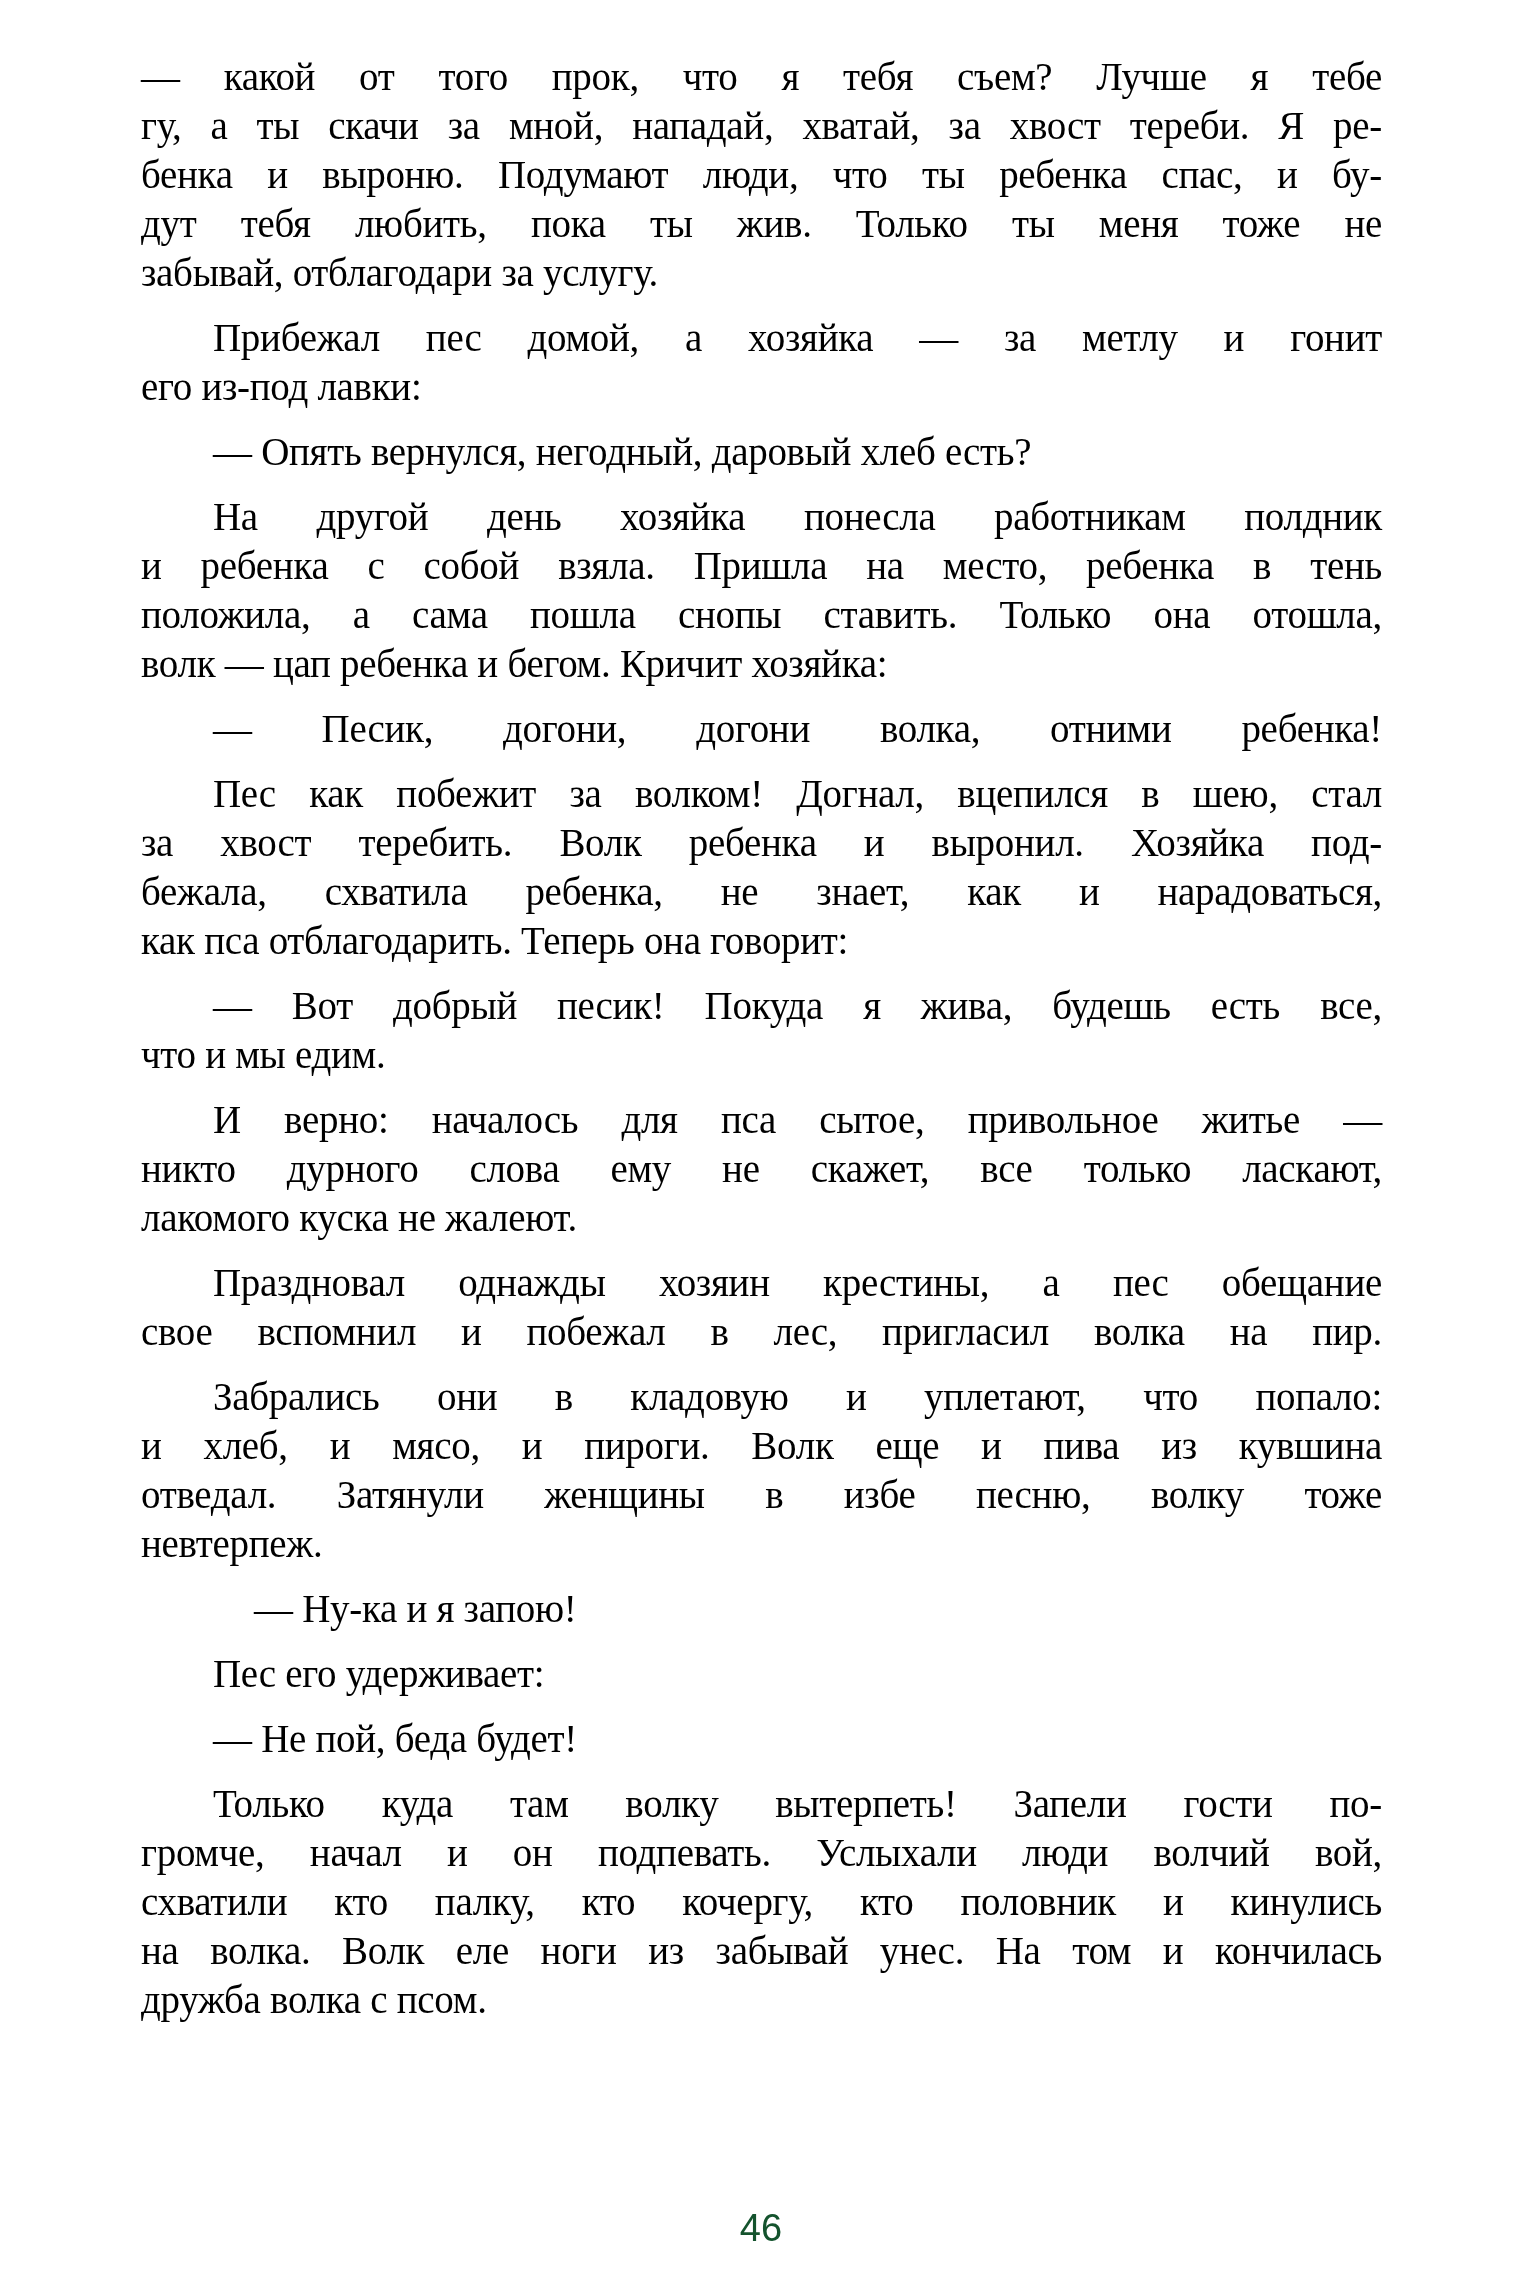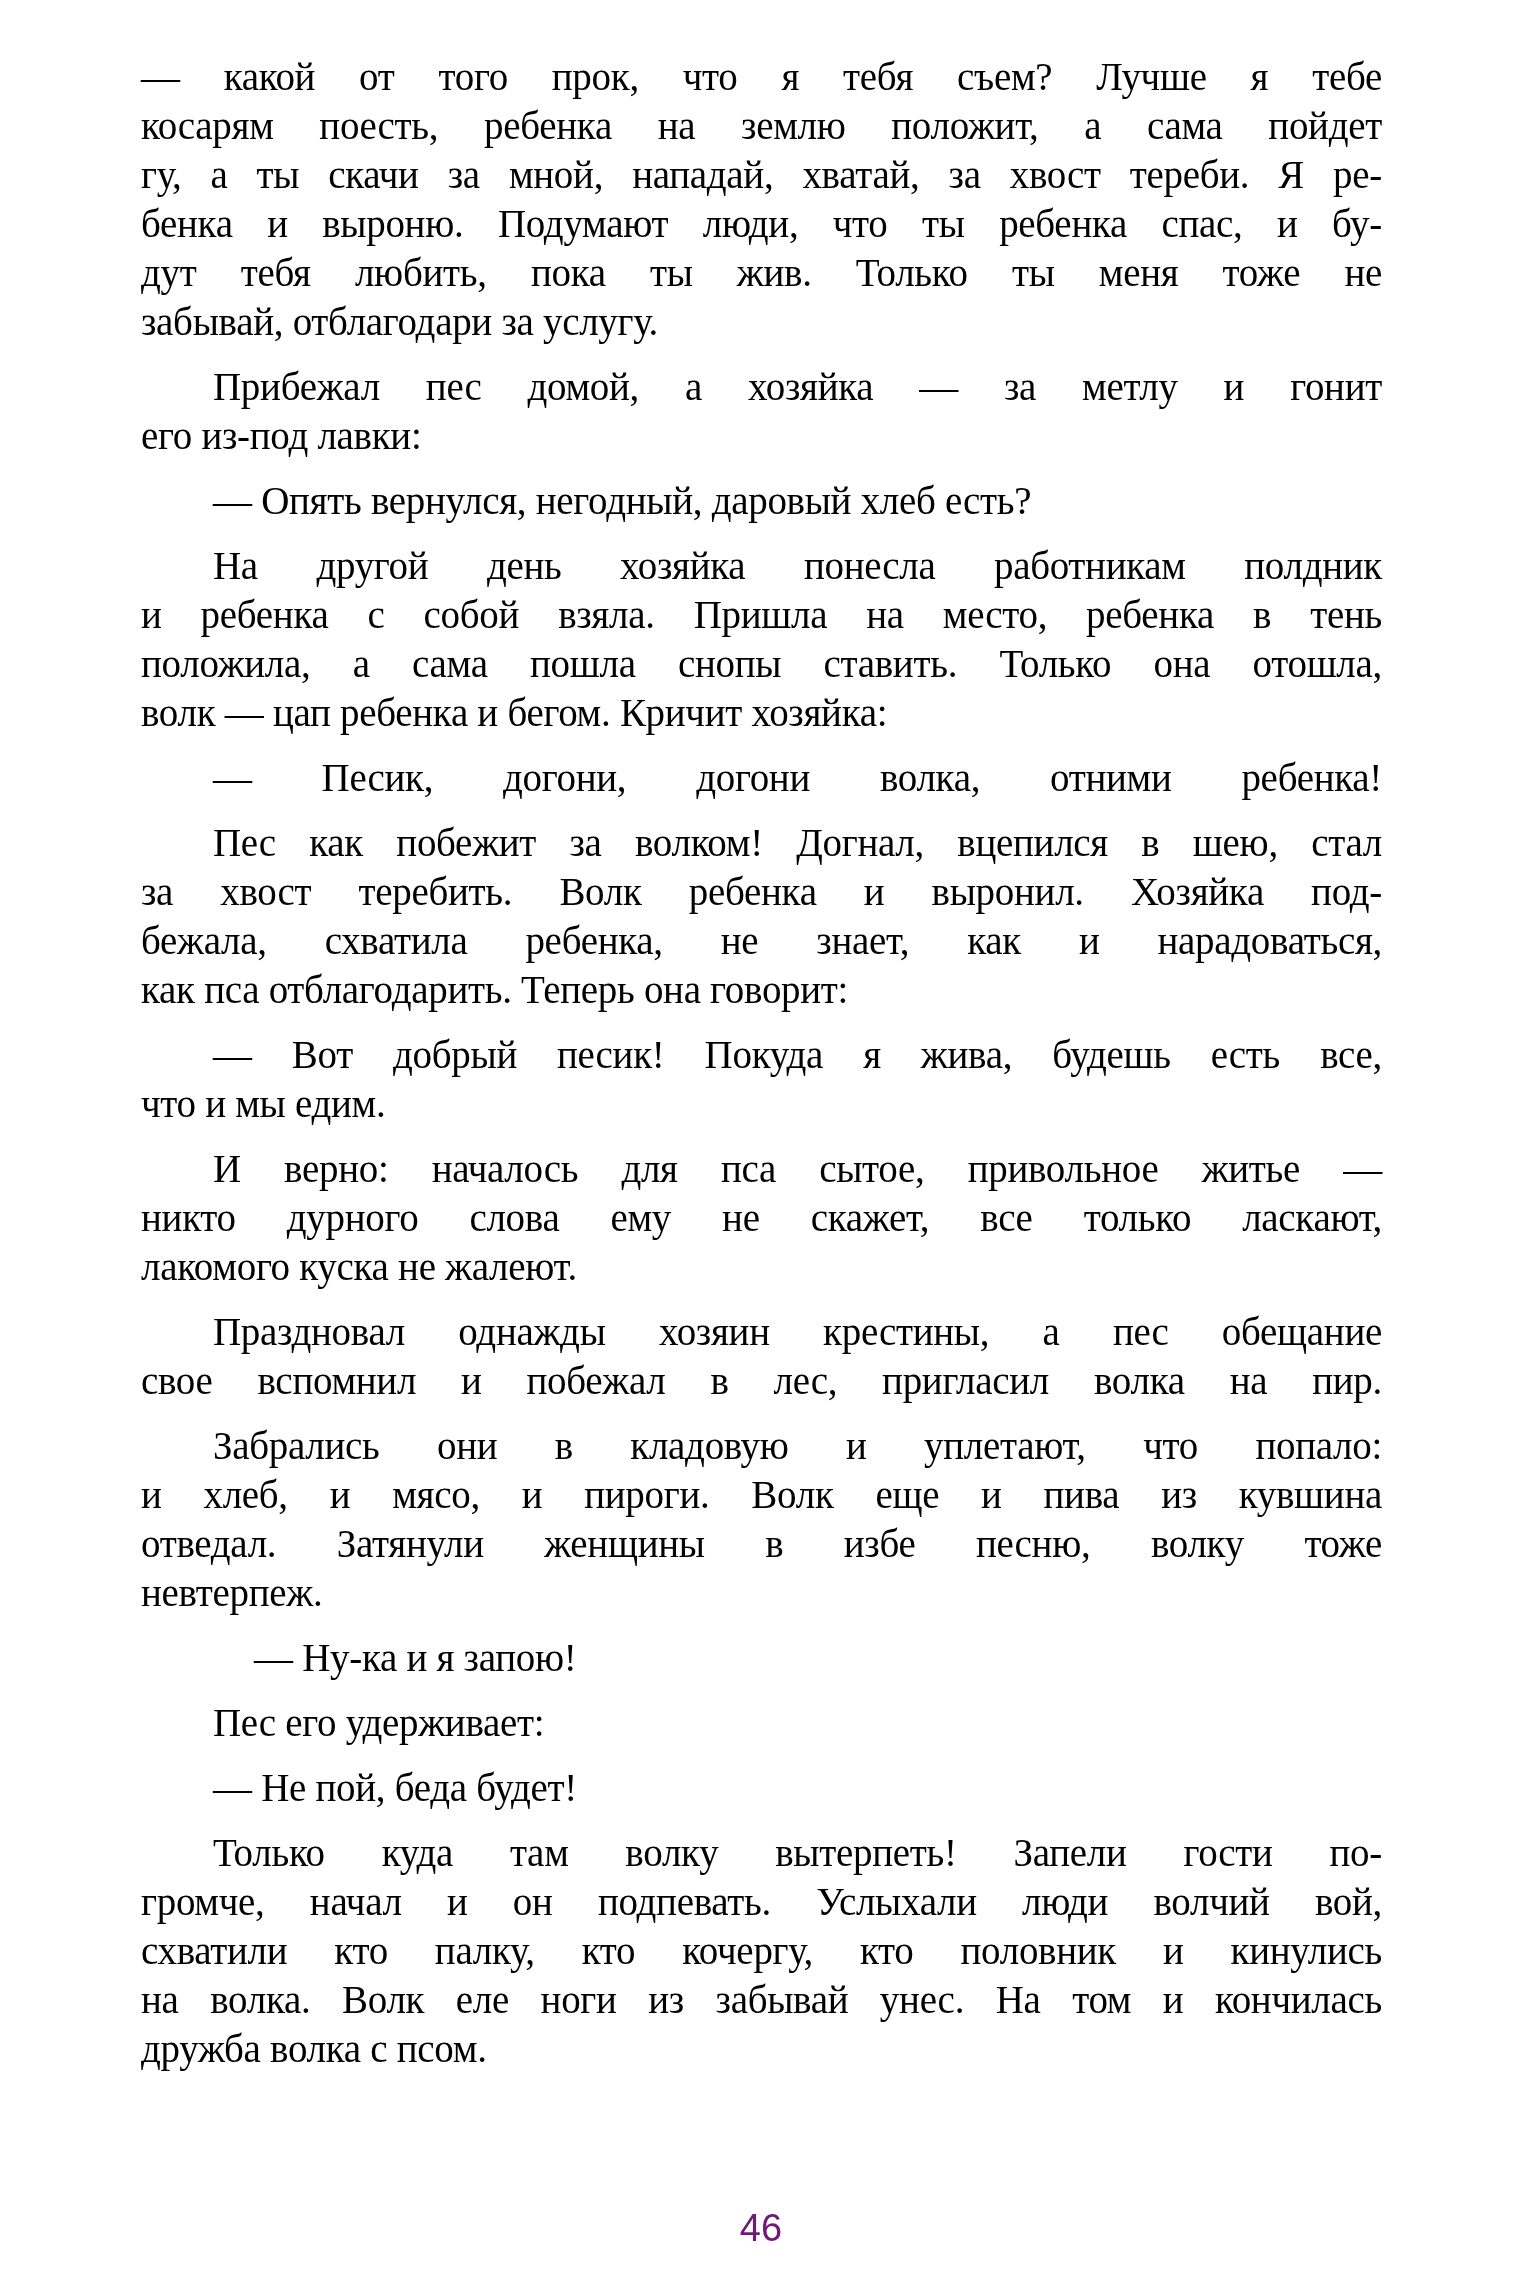--- a/index.html
+++ b/index.html
@@ -43,30 +43,29 @@
   .line.indent-deep   { padding-left: 113px; }
   .page-number {
     position: absolute;
     top: 2206px;
     left: 0;
     width: 1522px;
     text-align: center;
     font-family: "Liberation Sans", sans-serif;
     font-size: 38px;
     line-height: 44px;
-    color: #701a75;
+    color: #14532d;
   }
 </style>
 </head>
 <body>
 
 <div class="text-block">
     <div class="paragraph">
       <div class="line justify">— какой от того прок, что я тебя съем? Лучше я тебе</div>
-      <div class="line justify">косарям поесть, ребенка на землю положит, а сама пойдет</div>
       <div class="line justify">гу, а ты скачи за мной, нападай, хватай, за хвост тереби. Я ре-</div>
       <div class="line justify">бенка и выроню. Подумают люди, что ты ребенка спас, и бу-</div>
       <div class="line justify">дут тебя любить, пока ты жив. Только ты меня тоже не</div>
       <div class="line">забывай, отблагодари за услугу.</div>
     </div>
     <div class="paragraph">
       <div class="line justify indent-normal">Прибежал пес домой, а хозяйка — за метлу и гонит</div>
       <div class="line">его из-под лавки:</div>
     </div>
     <div class="paragraph">

